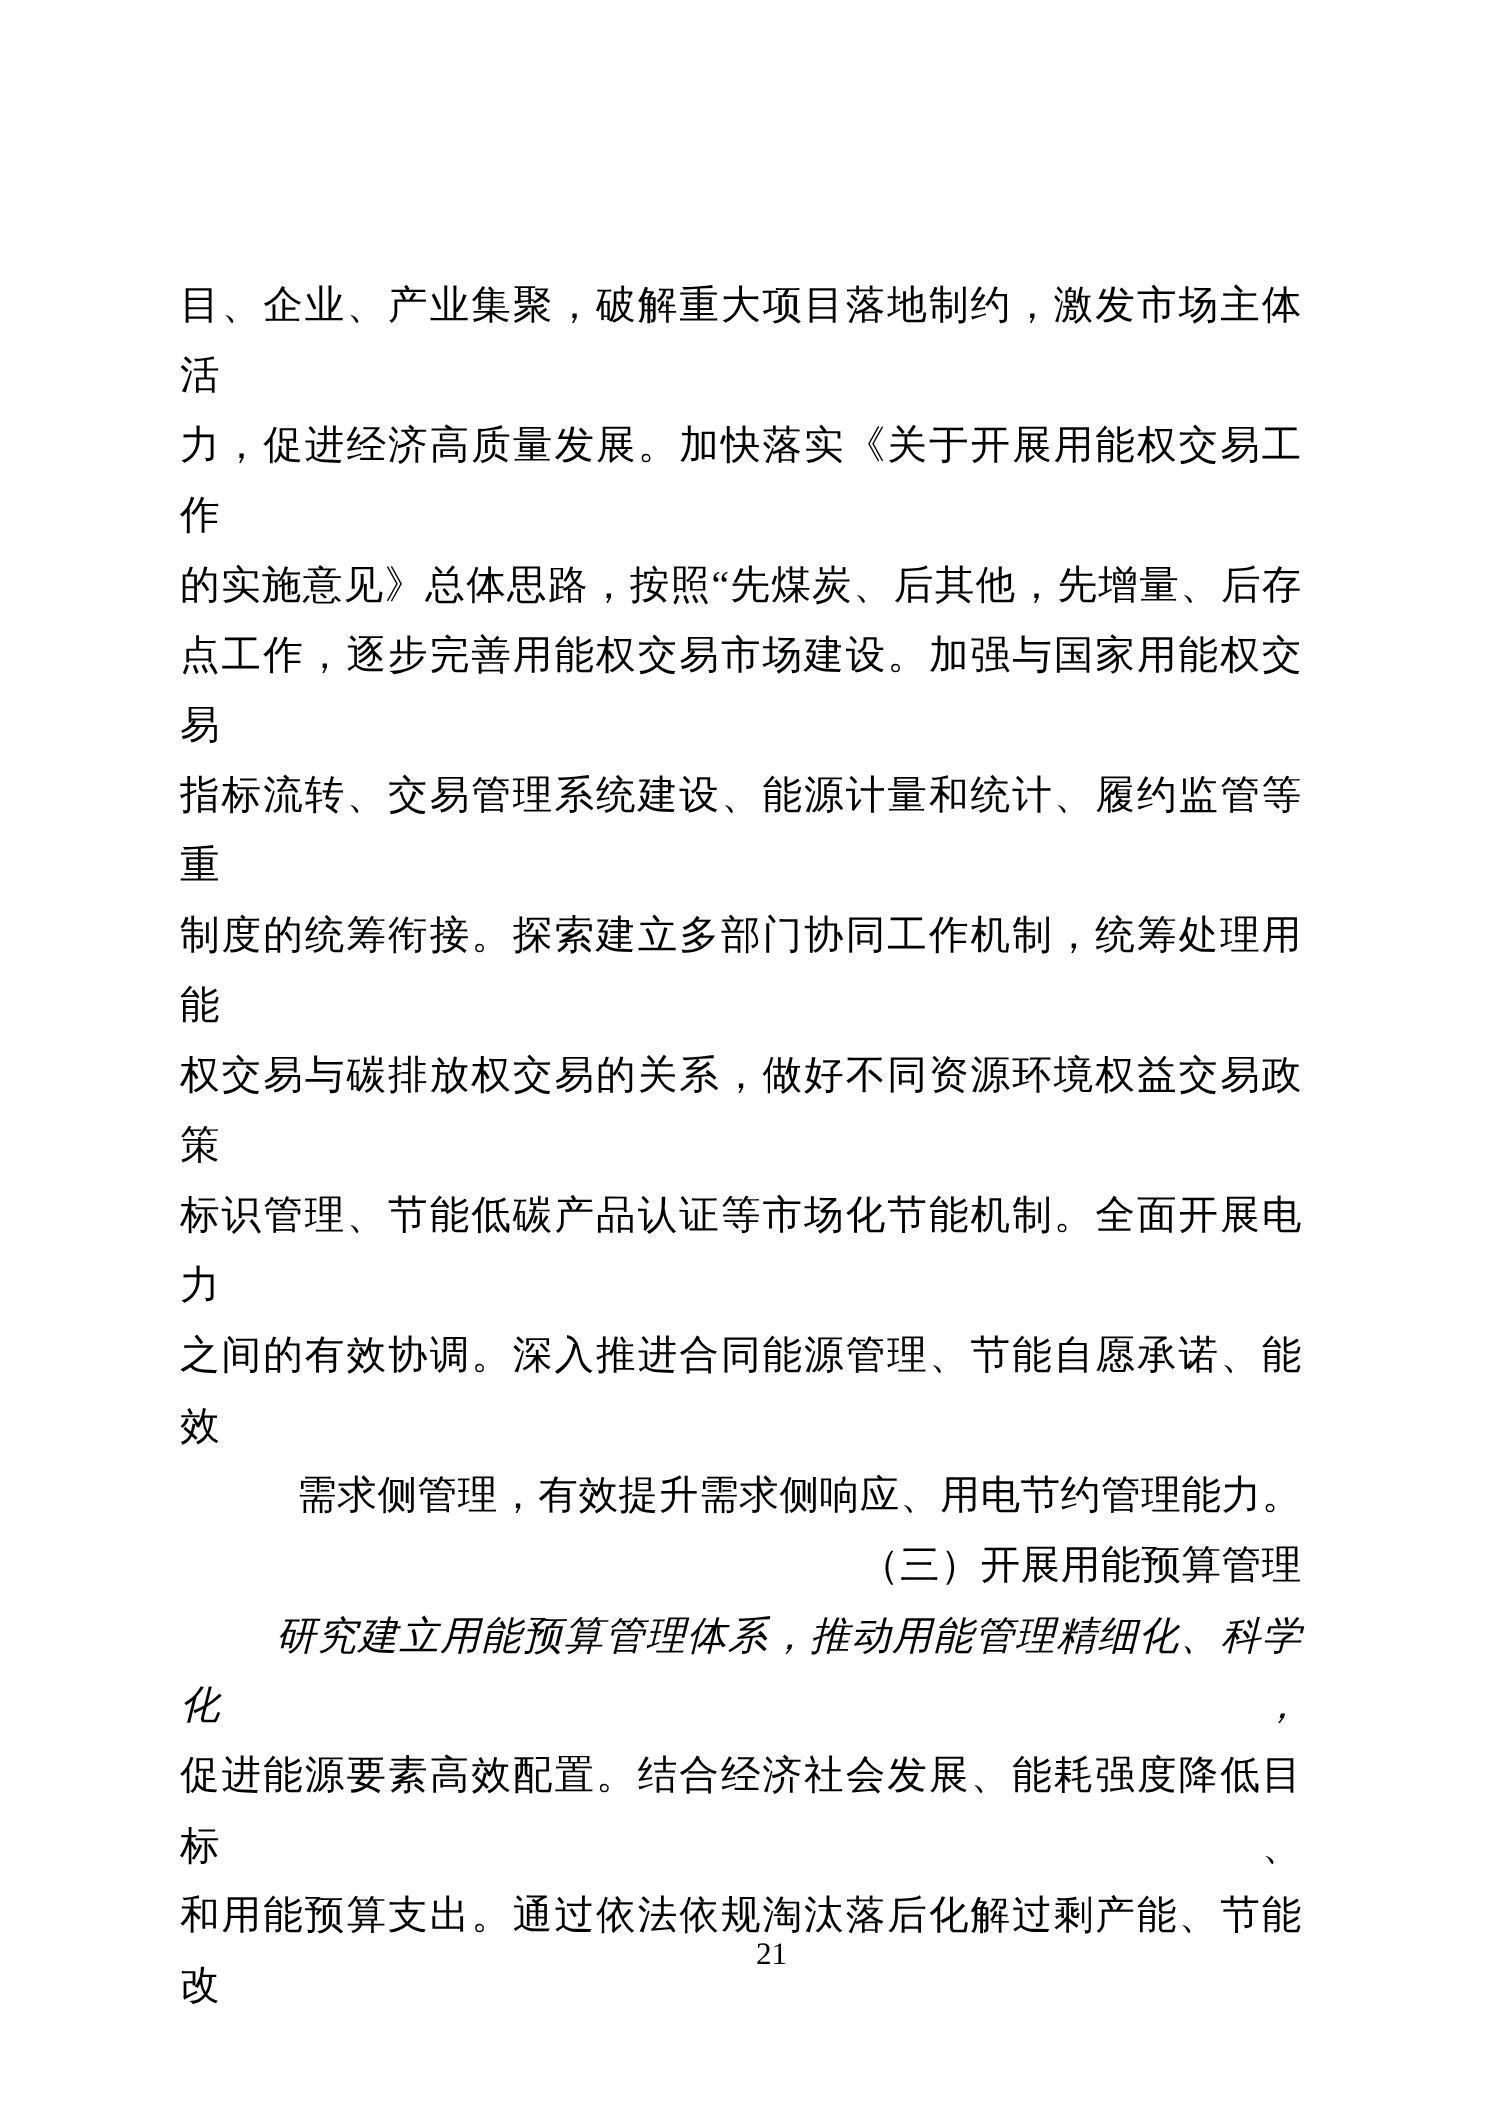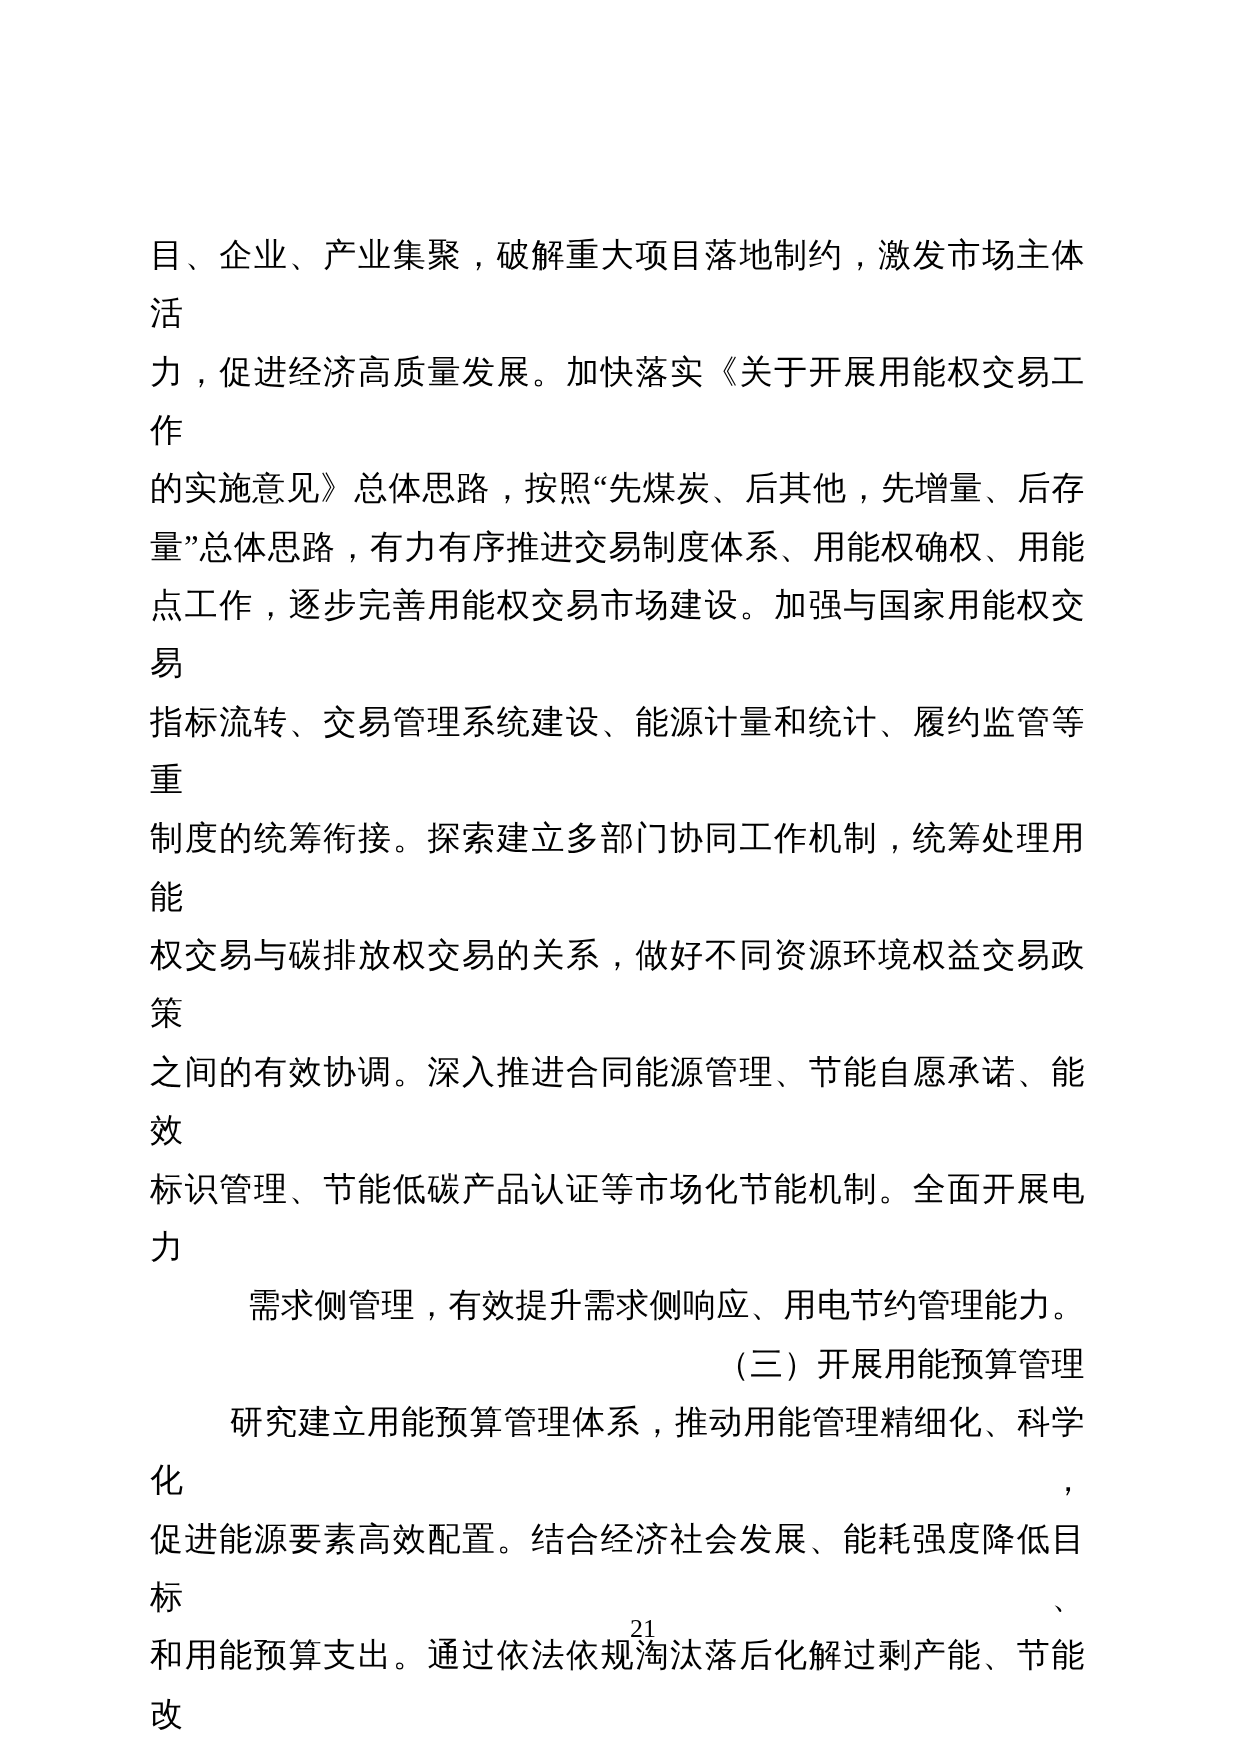--- a/index.html
+++ b/index.html
@@ -30,20 +30,21 @@
   }
   
   .fill {
     text-align: justify;
     text-align-last: justify;
     text-justify: inter-character;
   }
   
   .indent2 {
     text-indent: 80px;
+    font-style: italic;
   }
   
   .sub {
     text-indent: 76px;
   }
   .page-num {
     position: absolute;
     top: 1616px;
     left: 0;
     width: 100%;
@@ -57,27 +58,26 @@
 </style>
 </head>
 <body>
 
 <div class="page">
   <div class="content">
 
     <div class="line fill">目、企业、产业集聚，破解重大项目落地制约，激发市场主体活</div>
     <div class="line fill">力，促进经济高质量发展。加快落实《关于开展用能权交易工作</div>
     <div class="line fill">的实施意见》总体思路，按照“先煤炭、后其他，先增量、后存</div>
-    <div class="line fill">量”总体思路，有力有序推进交易制度体系、用能权确权、用能</div>
     <div class="line fill">点工作，逐步完善用能权交易市场建设。加强与国家用能权交易</div>
     <div class="line fill">指标流转、交易管理系统建设、能源计量和统计、履约监管等重</div>
     <div class="line fill">制度的统筹衔接。探索建立多部门协同工作机制，统筹处理用能</div>
     <div class="line fill">权交易与碳排放权交易的关系，做好不同资源环境权益交易政策</div>
+    <div class="line fill">标识管理、节能低碳产品认证等市场化节能机制。全面开展电力</div>
     <div class="line fill">之间的有效协调。深入推进合同能源管理、节能自愿承诺、能效</div>
-    <div class="line fill">标识管理、节能低碳产品认证等市场化节能机制。全面开展电力</div>
     <div class="line">需求侧管理，有效提升需求侧响应、用电节约管理能力。</div>
 
     <div class="line sub">（三）开展用能预算管理</div>
 
     <div class="line fill indent2">研究建立用能预算管理体系，推动用能管理精细化、科学化，</div>
     <div class="line fill">促进能源要素高效配置。结合经济社会发展、能耗强度降低目标、</div>
     <div class="line fill">和用能预算支出。通过依法依规淘汰落后化解过剩产能、节能改</div>
 
   </div>
 

